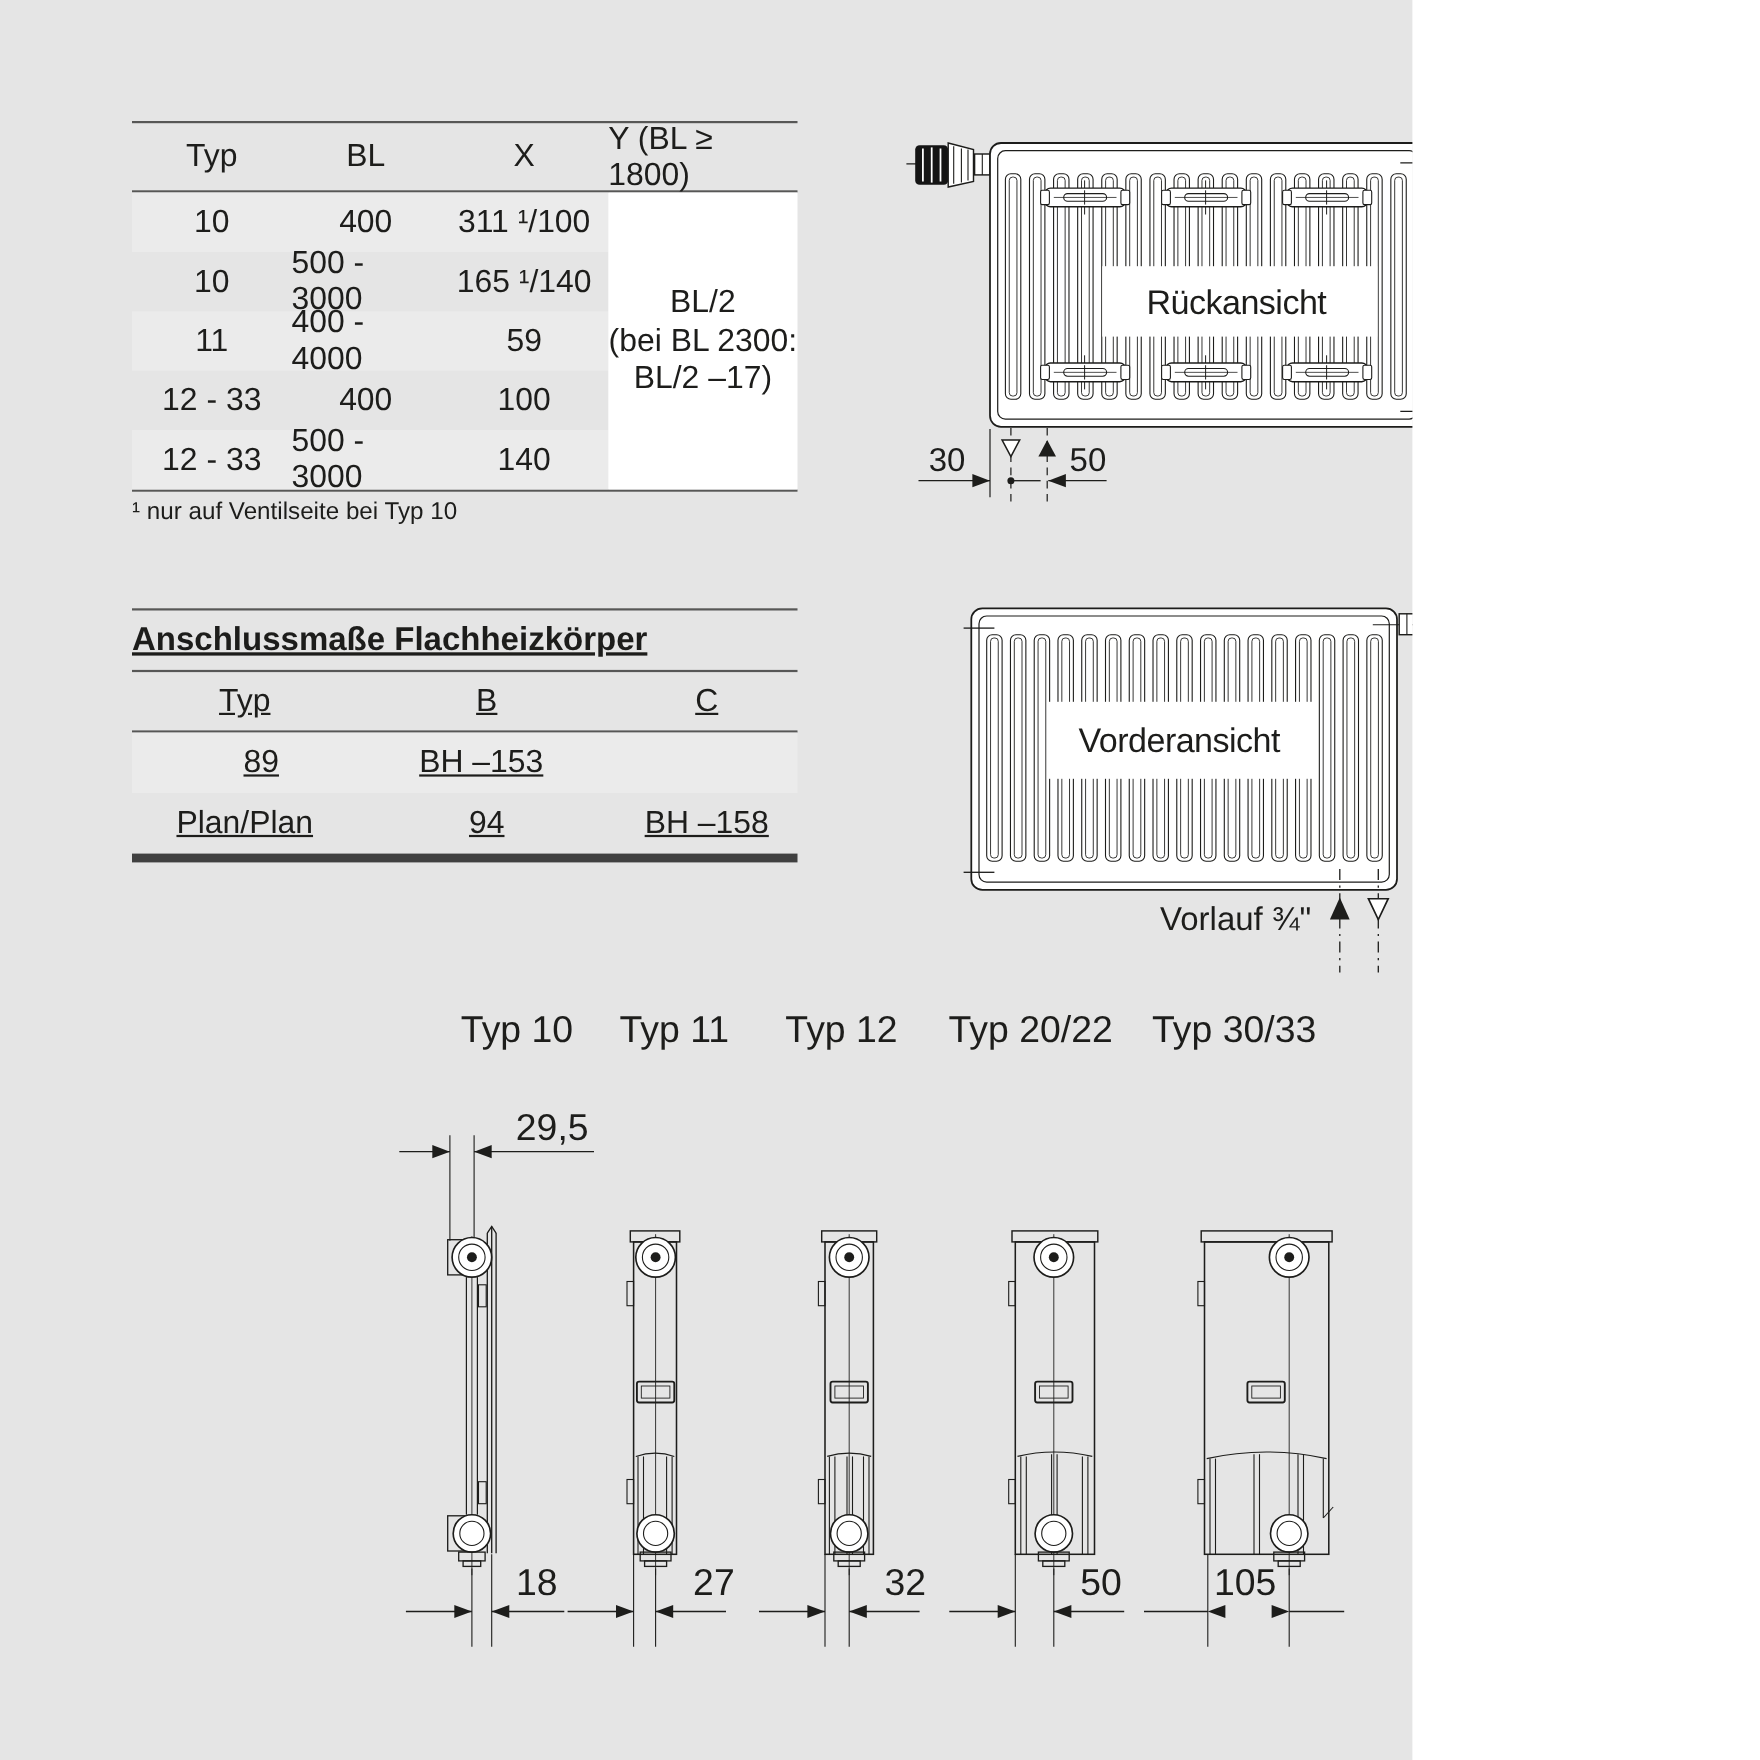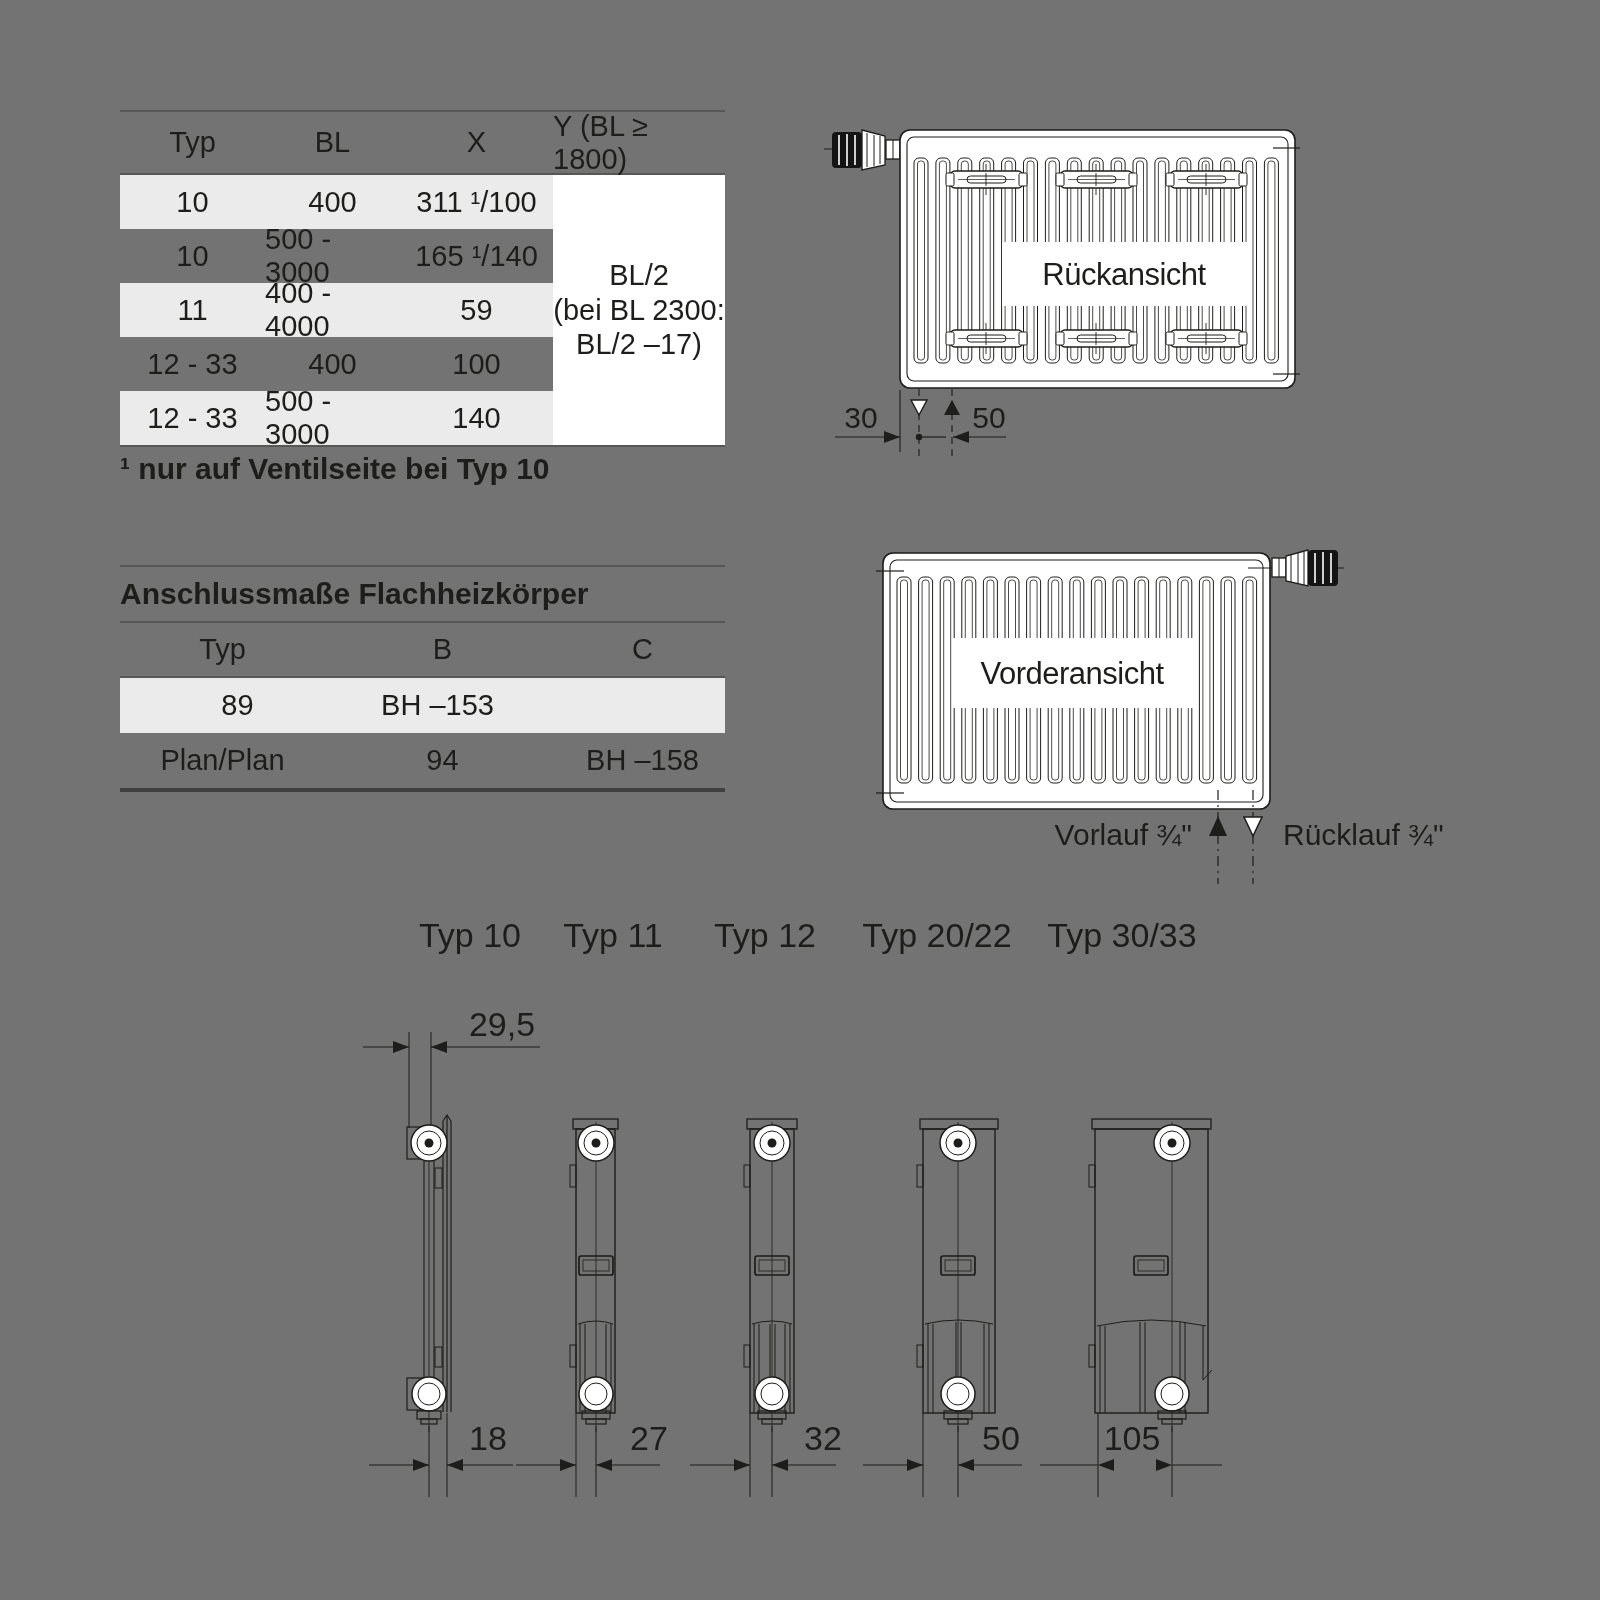--- a/index.html
+++ b/index.html
@@ -1,31 +1,31 @@
 <!DOCTYPE html>
 <html><head>
 <meta charset="utf-8">
 <style>
   html,body{margin:0;padding:0;background:#fff;}
-  .page{position:relative;width:1600px;height:1600px;background:#737373;overflow:hidden;
+  .page{position:relative;width:1284px;height:1600px;background:#e5e5e5;overflow:hidden;
         font-family:"Liberation Sans",sans-serif;color:#1d1d1b;}
   
   .tbl1{position:absolute;left:120px;top:110px;width:605px;border-top:2px solid #575756;border-bottom:2px solid #575756;}
   .tbl1 .head{display:flex;height:61px;border-bottom:2px solid #575756;}
   .tbl1 .head .td{display:flex;align-items:center;justify-content:center;font-size:29px;}
   .td.c1{width:145px}.td.c2{width:135px}.td.c3{width:153px}.td.c4{width:172px}
   .tbl1 .row{display:flex;width:433px;height:54px;}
   .tbl1 .row.shade{background:#ebebeb;}
   .tbl1 .row .td{display:flex;align-items:center;justify-content:center;font-size:29px;}
   .ymerge{position:absolute;left:433px;top:63px;width:172px;height:270px;display:flex;
           align-items:center;justify-content:center;text-align:center;font-size:29px;
           line-height:1.2;white-space:pre-line;background:#fff;}
-  .footnote{position:absolute;left:120px;top:452px;font-size:30px;font-weight:bold;}
+  .footnote{position:absolute;left:120px;top:452px;font-size:22px;}
   
-  .tbl2{position:absolute;left:120px;top:565px;width:605px;border-top:2px solid #575756;border-bottom:4px solid #404040;}
+  .tbl2{position:absolute;left:120px;top:553px;width:605px;border-top:2px solid #575756;border-bottom:8px solid #404040;text-decoration:underline;}
   .tbl2 .title{height:54px;display:flex;align-items:center;font-weight:bold;font-size:30px;border-bottom:2px solid #575756;}
   .tbl2 .head2{display:flex;height:53px;border-bottom:2px solid #575756;}
   .tbl2 .td{display:flex;align-items:center;justify-content:center;font-size:29px;}
   .td.d1{width:205px}.td.d2{width:235px}.td.d3{width:165px}
   .tbl2 .row2{display:flex;height:55px;}
   .tbl2 .row2.shade{background:#ebebeb;}
   
   svg{position:absolute;overflow:visible;}
   svg text{font-family:"Liberation Sans",sans-serif;fill:#1d1d1b;}
   .ln{stroke:#1d1d1b;fill:none;}

